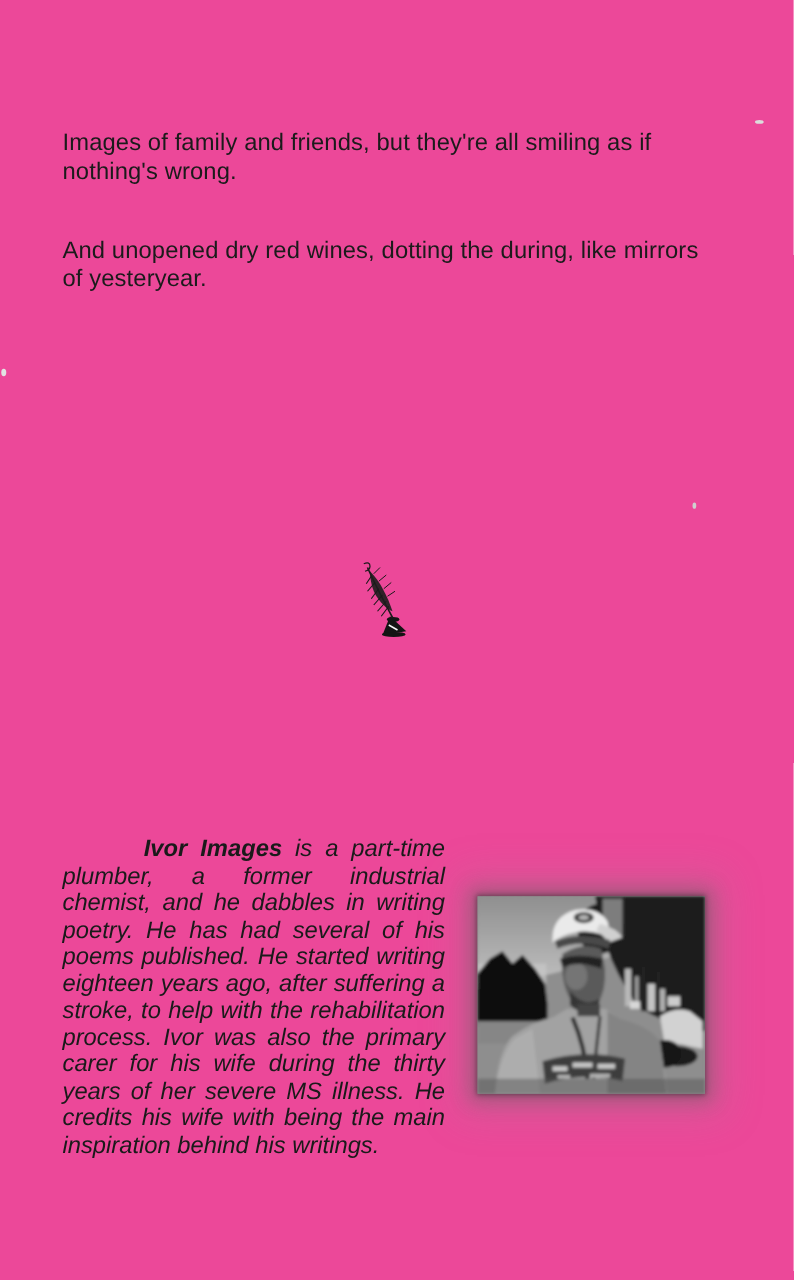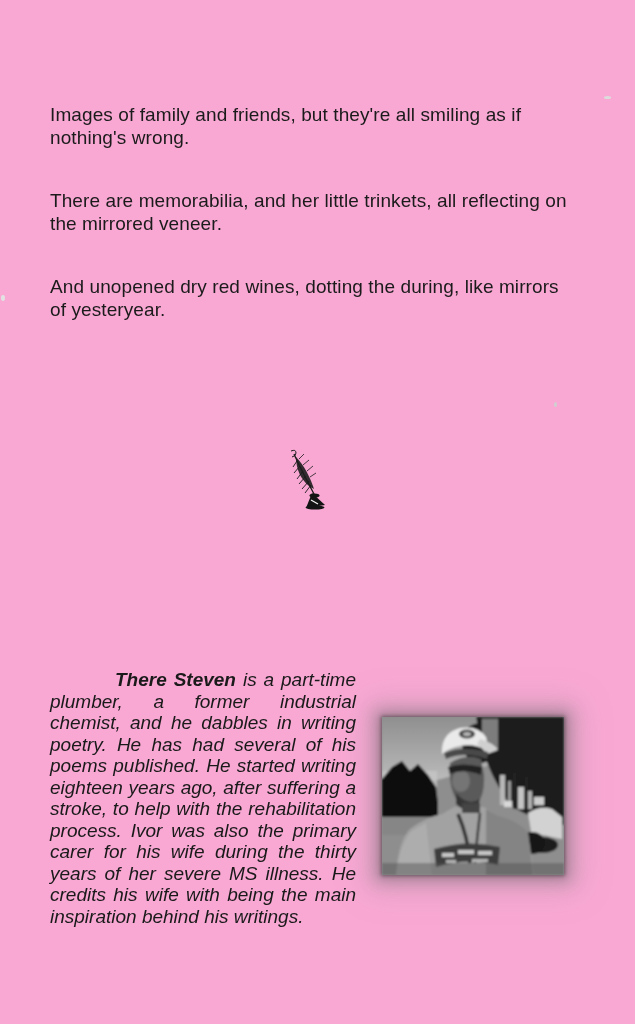--- a/index.html
+++ b/index.html
@@ -1,20 +1,20 @@
 <!DOCTYPE html>
 <html><head>
 <meta charset="utf-8">
 <style>
   html, body { margin: 0; padding: 0; background: #ffffff; }
   .page {
     position: relative;
     width: 635px;
     height: 1024px;
-    background: #f9a8d4;
+    background: #ec4899;
     overflow: hidden;
     font-family: "Liberation Sans", sans-serif;
     color: #1c1c1c;
   }
 
   
   .poem {
     position: absolute;
     left: 50px;
     top: 103px;
@@ -80,21 +80,20 @@
   .speck-b { left: 554px; top: 402px; width: 3px; height: 5px; background: #cfcfcf; }
   .speck-c { left: 1px;   top: 295px; width: 4px; height: 6px; background: #e2e2e2; }
 </style>
 </head>
 <body>
 
 <div class="page">
 
   <div class="poem">
     <p class="stanza">Images of family and friends, but they're all smiling as if nothing's wrong.</p>
-    <p class="stanza">There are memorabilia, and her little trinkets, all reflecting on the mirrored veneer.</p>
     <p class="stanza">And unopened dry red wines, dotting the during, like mirrors of yesteryear.</p>
   </div>
 
   <div class="divider">
     <svg width="42" height="62" viewBox="0 0 42 62" xmlns="http://www.w3.org/2000/svg">
       <path d="M6 2 q5 -2 5 2 q0 3 -4 4" fill="none" stroke="#1a1a1a" stroke-width="1"></path>
       <path d="M9 5 C 13 14, 20 28, 29 45" fill="none" stroke="#1a1a1a" stroke-width="1.3"></path>
       <path d="M11 8 C 19 16, 25 28, 29 40 C 24 38, 19 33, 15 26 C 12 20, 11 13, 11 8 Z" fill="#1d1d1d" opacity="0.9"></path>
       <path d="M12 12 l-4 6 M15 17 l-6 7 M18 22 l-6 8 M21 27 l-7 8 M24 32 l-7 8 M26 36 l-6 8" fill="none" stroke="#1a1a1a" stroke-width="0.9"></path>
       <path d="M14 10 l5 -5 M18 16 l6 -5 M22 22 l6 -5 M25 28 l6 -4" fill="none" stroke="#1a1a1a" stroke-width="0.8"></path>
@@ -170,21 +169,21 @@
               <rect x="76" y="133" width="16" height="4" fill="#d6d6d6" opacity="0.9"></rect>
               <rect x="96" y="134" width="14" height="4" fill="#d6d6d6" opacity="0.9"></rect>
               <rect x="64" y="143" width="10" height="3" fill="#c9c9c9" opacity="0.85"></rect>
               <rect x="90" y="142" width="16" height="3" fill="#c9c9c9" opacity="0.85"></rect>
 
               <rect x="0" y="146" width="182" height="12" fill="#4f4f4f" opacity="0.45"></rect>
             </g>
           </svg>
         </span>
       </span>
-      <b class="author-name">There Steven</b>
+      <b class="author-name">Ivor Images</b>
       <span>is a part-time plumber, a former industrial chemist, and he dabbles in writing poetry. He has had several of his poems published. He started writing eighteen years ago, after suffering a stroke, to help with the rehabilitation process. Ivor was also the primary carer for his wife during the thirty years of her severe MS illness. He credits his wife with being the main inspiration behind his writings.</span>
     </p>
   </div>
 
   <span class="speck speck-a"></span>
   <span class="speck speck-b"></span>
   <span class="speck speck-c"></span>
 
 </div>
 

